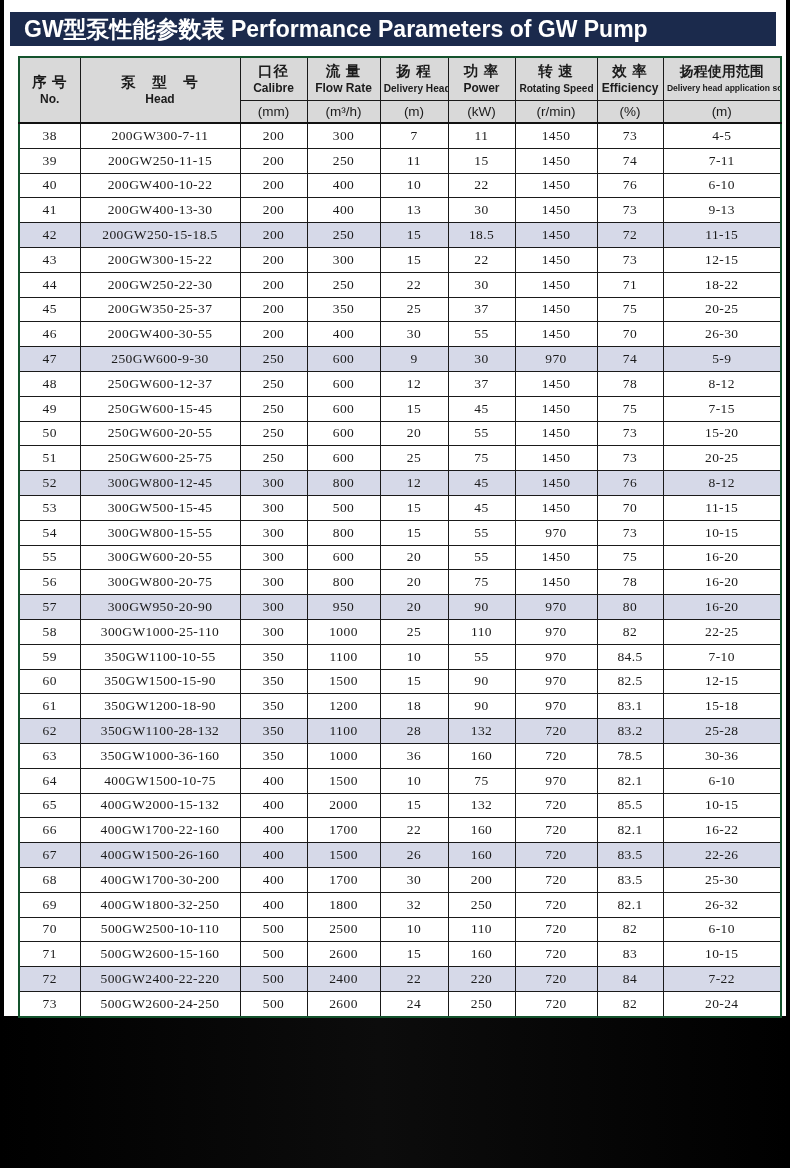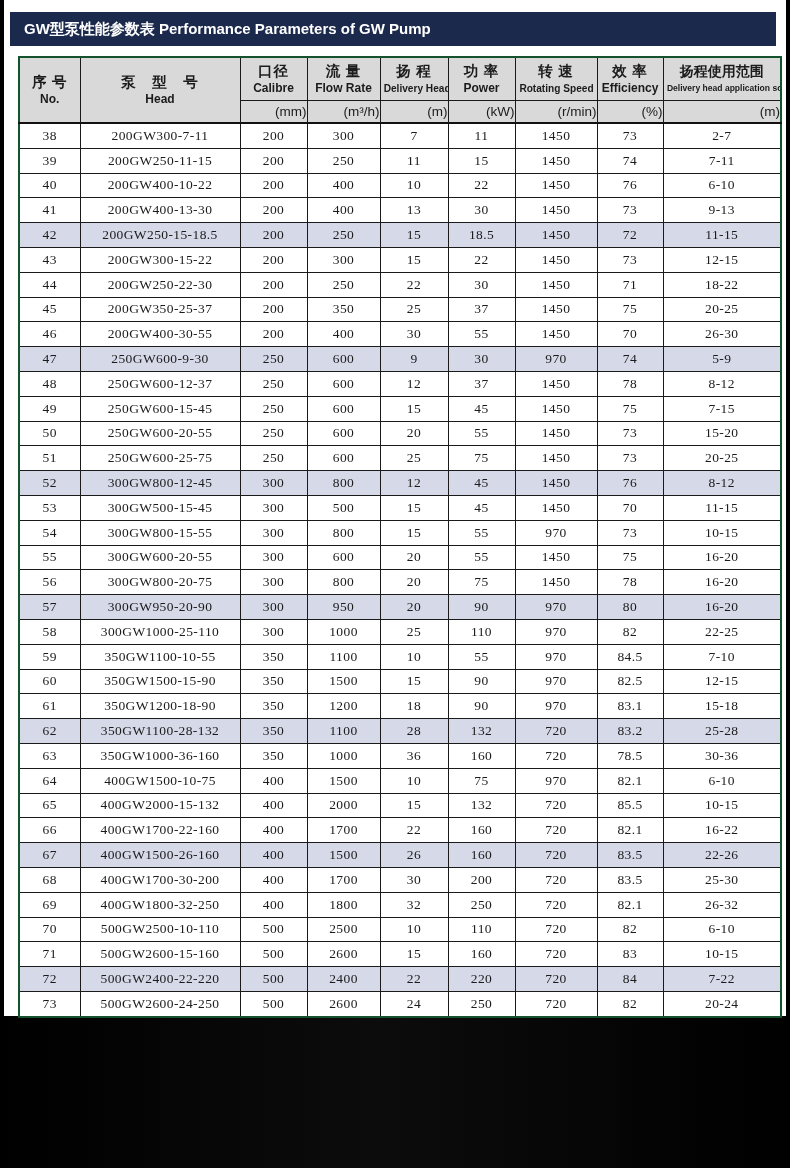--- a/index.html
+++ b/index.html
@@ -21,21 +21,21 @@
     background: #fff;
   }
   .title-bar {
     position: absolute;
     left: 6px; top: 12px;
     width: 766px; height: 34px;
     background: var(--title-bg, #1b2a4c);
     color: #fff;
     font-family: "Liberation Sans", sans-serif;
     font-weight: bold;
-    font-size: 15px;
+    font-size: 23px;
     line-height: 34px;
     padding-left: 14px;
     box-sizing: border-box;
     white-space: nowrap;
   }
   table.perf {
     position: absolute;
     left: 14px; top: 56px;
     width: 762px;
     table-layout: fixed;
@@ -67,21 +67,20 @@
     font-size: 12px;
     line-height: 15px;
   }
   th.cond .en { font-size: 11px; transform: scaleX(0.92); transform-origin: center; }
   th.vcond .en { font-size: 9px; transform: scaleX(0.95); transform-origin: center; }
   th.vcond .zh { font-size: 14px; letter-spacing: 0; }
   .unit {
     font-family: "Liberation Sans", sans-serif;
     font-weight: normal;
     font-size: 13.5px;
-    text-align: right;
   }
   tbody td {
     height: 23.8px;
     font-family: "Liberation Serif", serif;
     font-size: 13.5px;
     letter-spacing: 0.4px;
   }
   tbody tr.hl td { background: var(--hl-bg, #d6d9e8); }
 </style>
 </head>
@@ -156,21 +155,21 @@
       <tbody>
           <tr>
             <td>38</td>
             <td>200GW300-7-11</td>
             <td>200</td>
             <td>300</td>
             <td>7</td>
             <td>11</td>
             <td>1450</td>
             <td>73</td>
-            <td>2-7</td>
+            <td>4-5</td>
           </tr>
           <tr>
             <td>39</td>
             <td>200GW250-11-15</td>
             <td>200</td>
             <td>250</td>
             <td>11</td>
             <td>15</td>
             <td>1450</td>
             <td>74</td>

